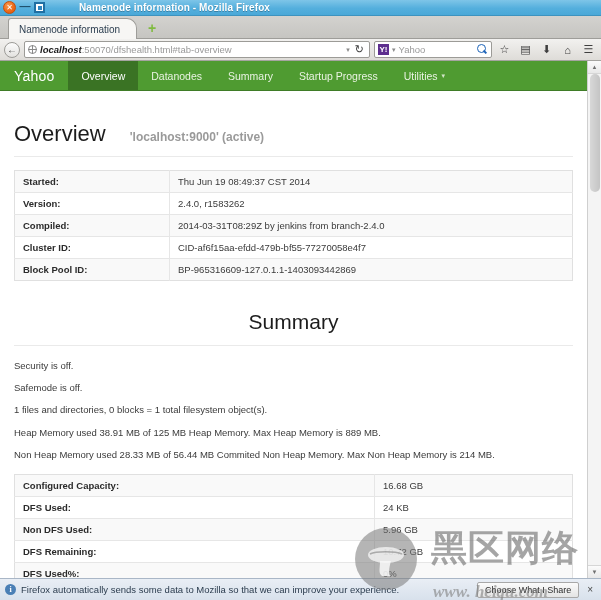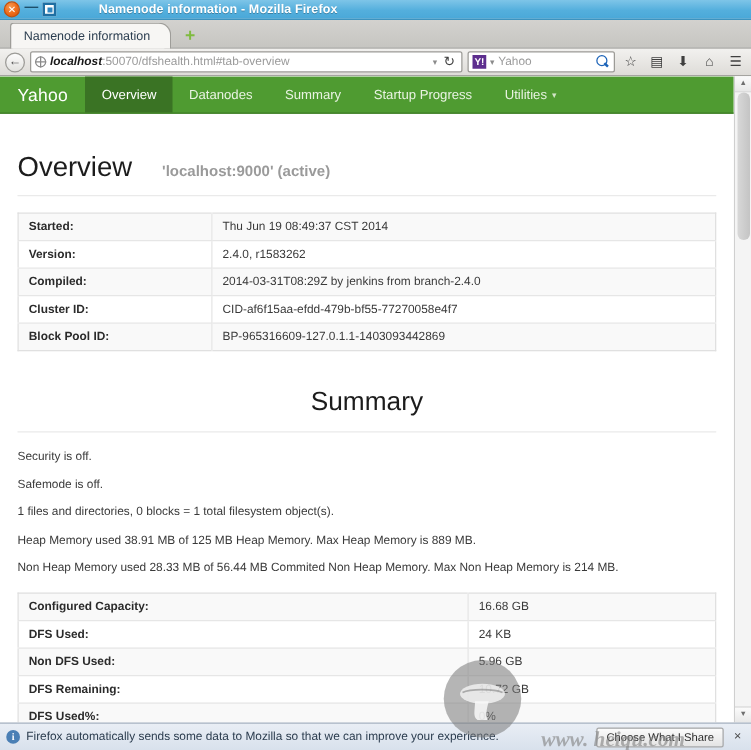--- a/index.html
+++ b/index.html
@@ -427,16 +427,17 @@
     <div class="notif-close">×</div>
   </div>
 
   <div class="watermark">
     <div class="wm-logo"></div>
     <svg class="wm-mush" viewBox="0 0 38 36">
       <ellipse cx="19" cy="13" rx="18" ry="8" fill="rgba(240,240,240,.85)"></ellipse>
       <path d="M13 19 C13 27, 11 31, 15 34 L23 34 C21 29, 23 23, 24 19 Z" fill="rgba(248,248,248,.85)"></path>
       <path d="M3 12 C9 9, 28 9, 35 12" stroke="rgba(110,110,110,.5)" stroke-width="1.4" fill="none"></path>
     </svg>
+    <div class="wm-cn">黑区网络</div>
     <div class="wm-url">www. heiqu.com</div>
   </div>
 
 </div>
 
 </body></html>

